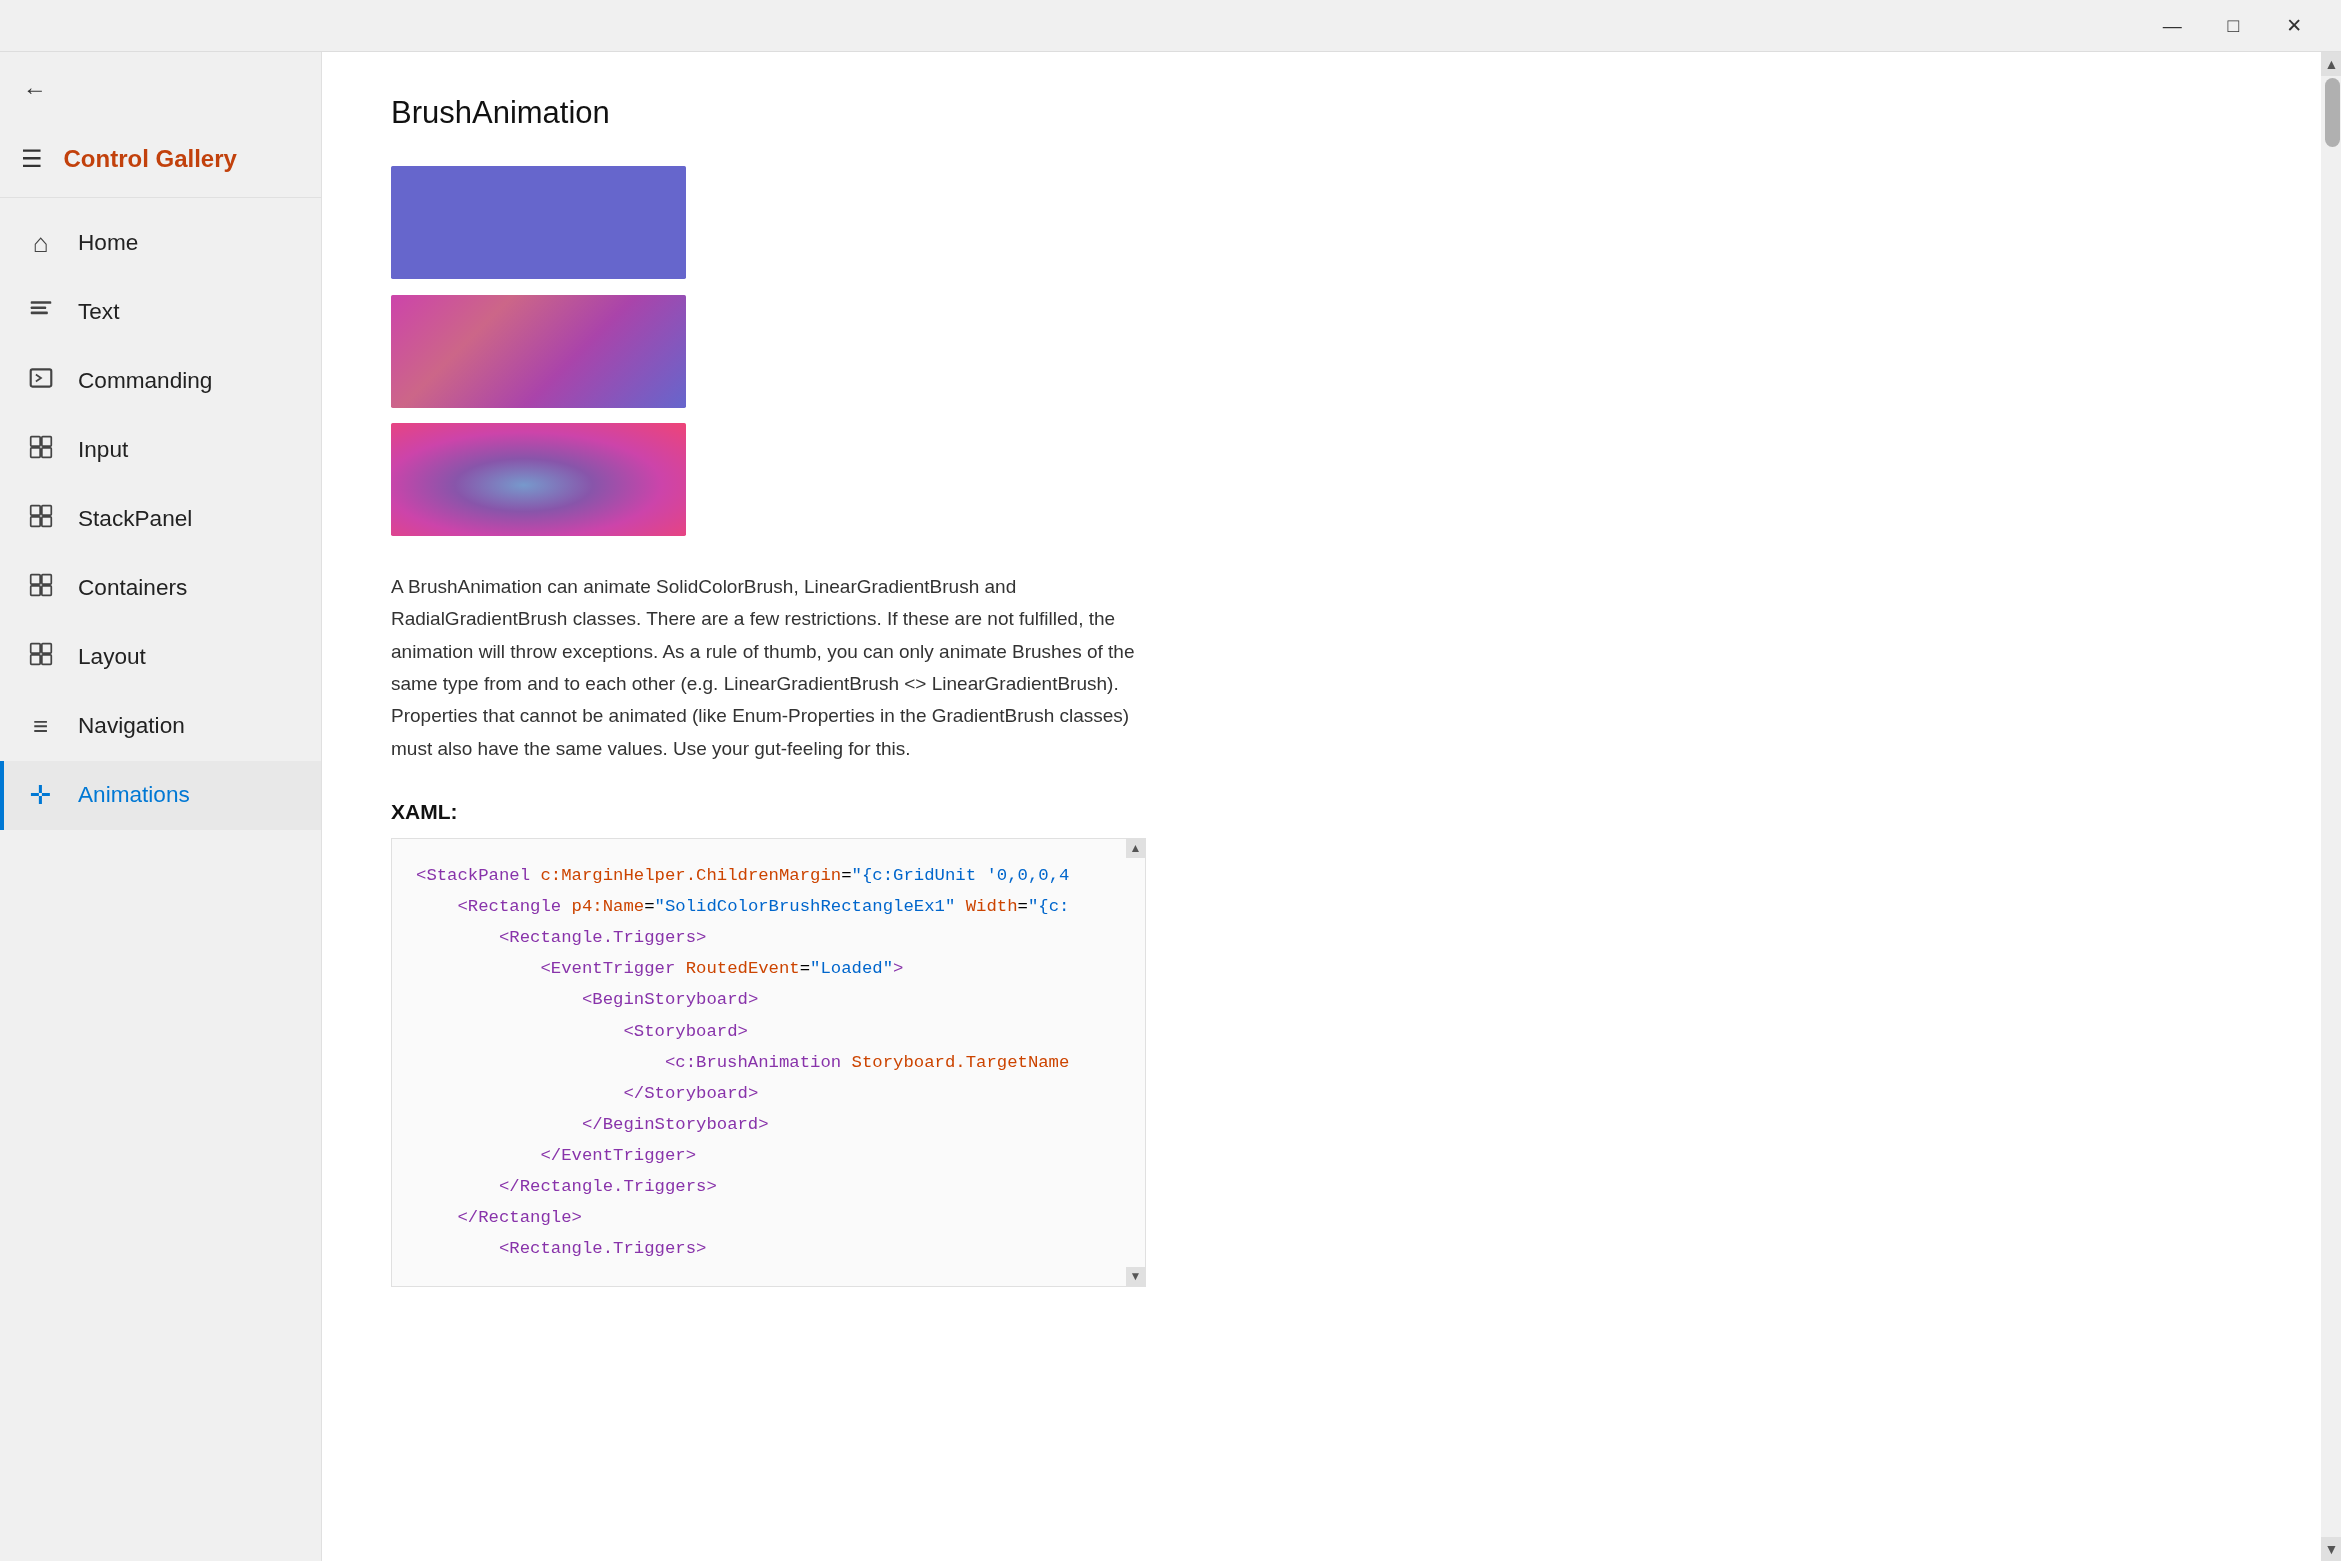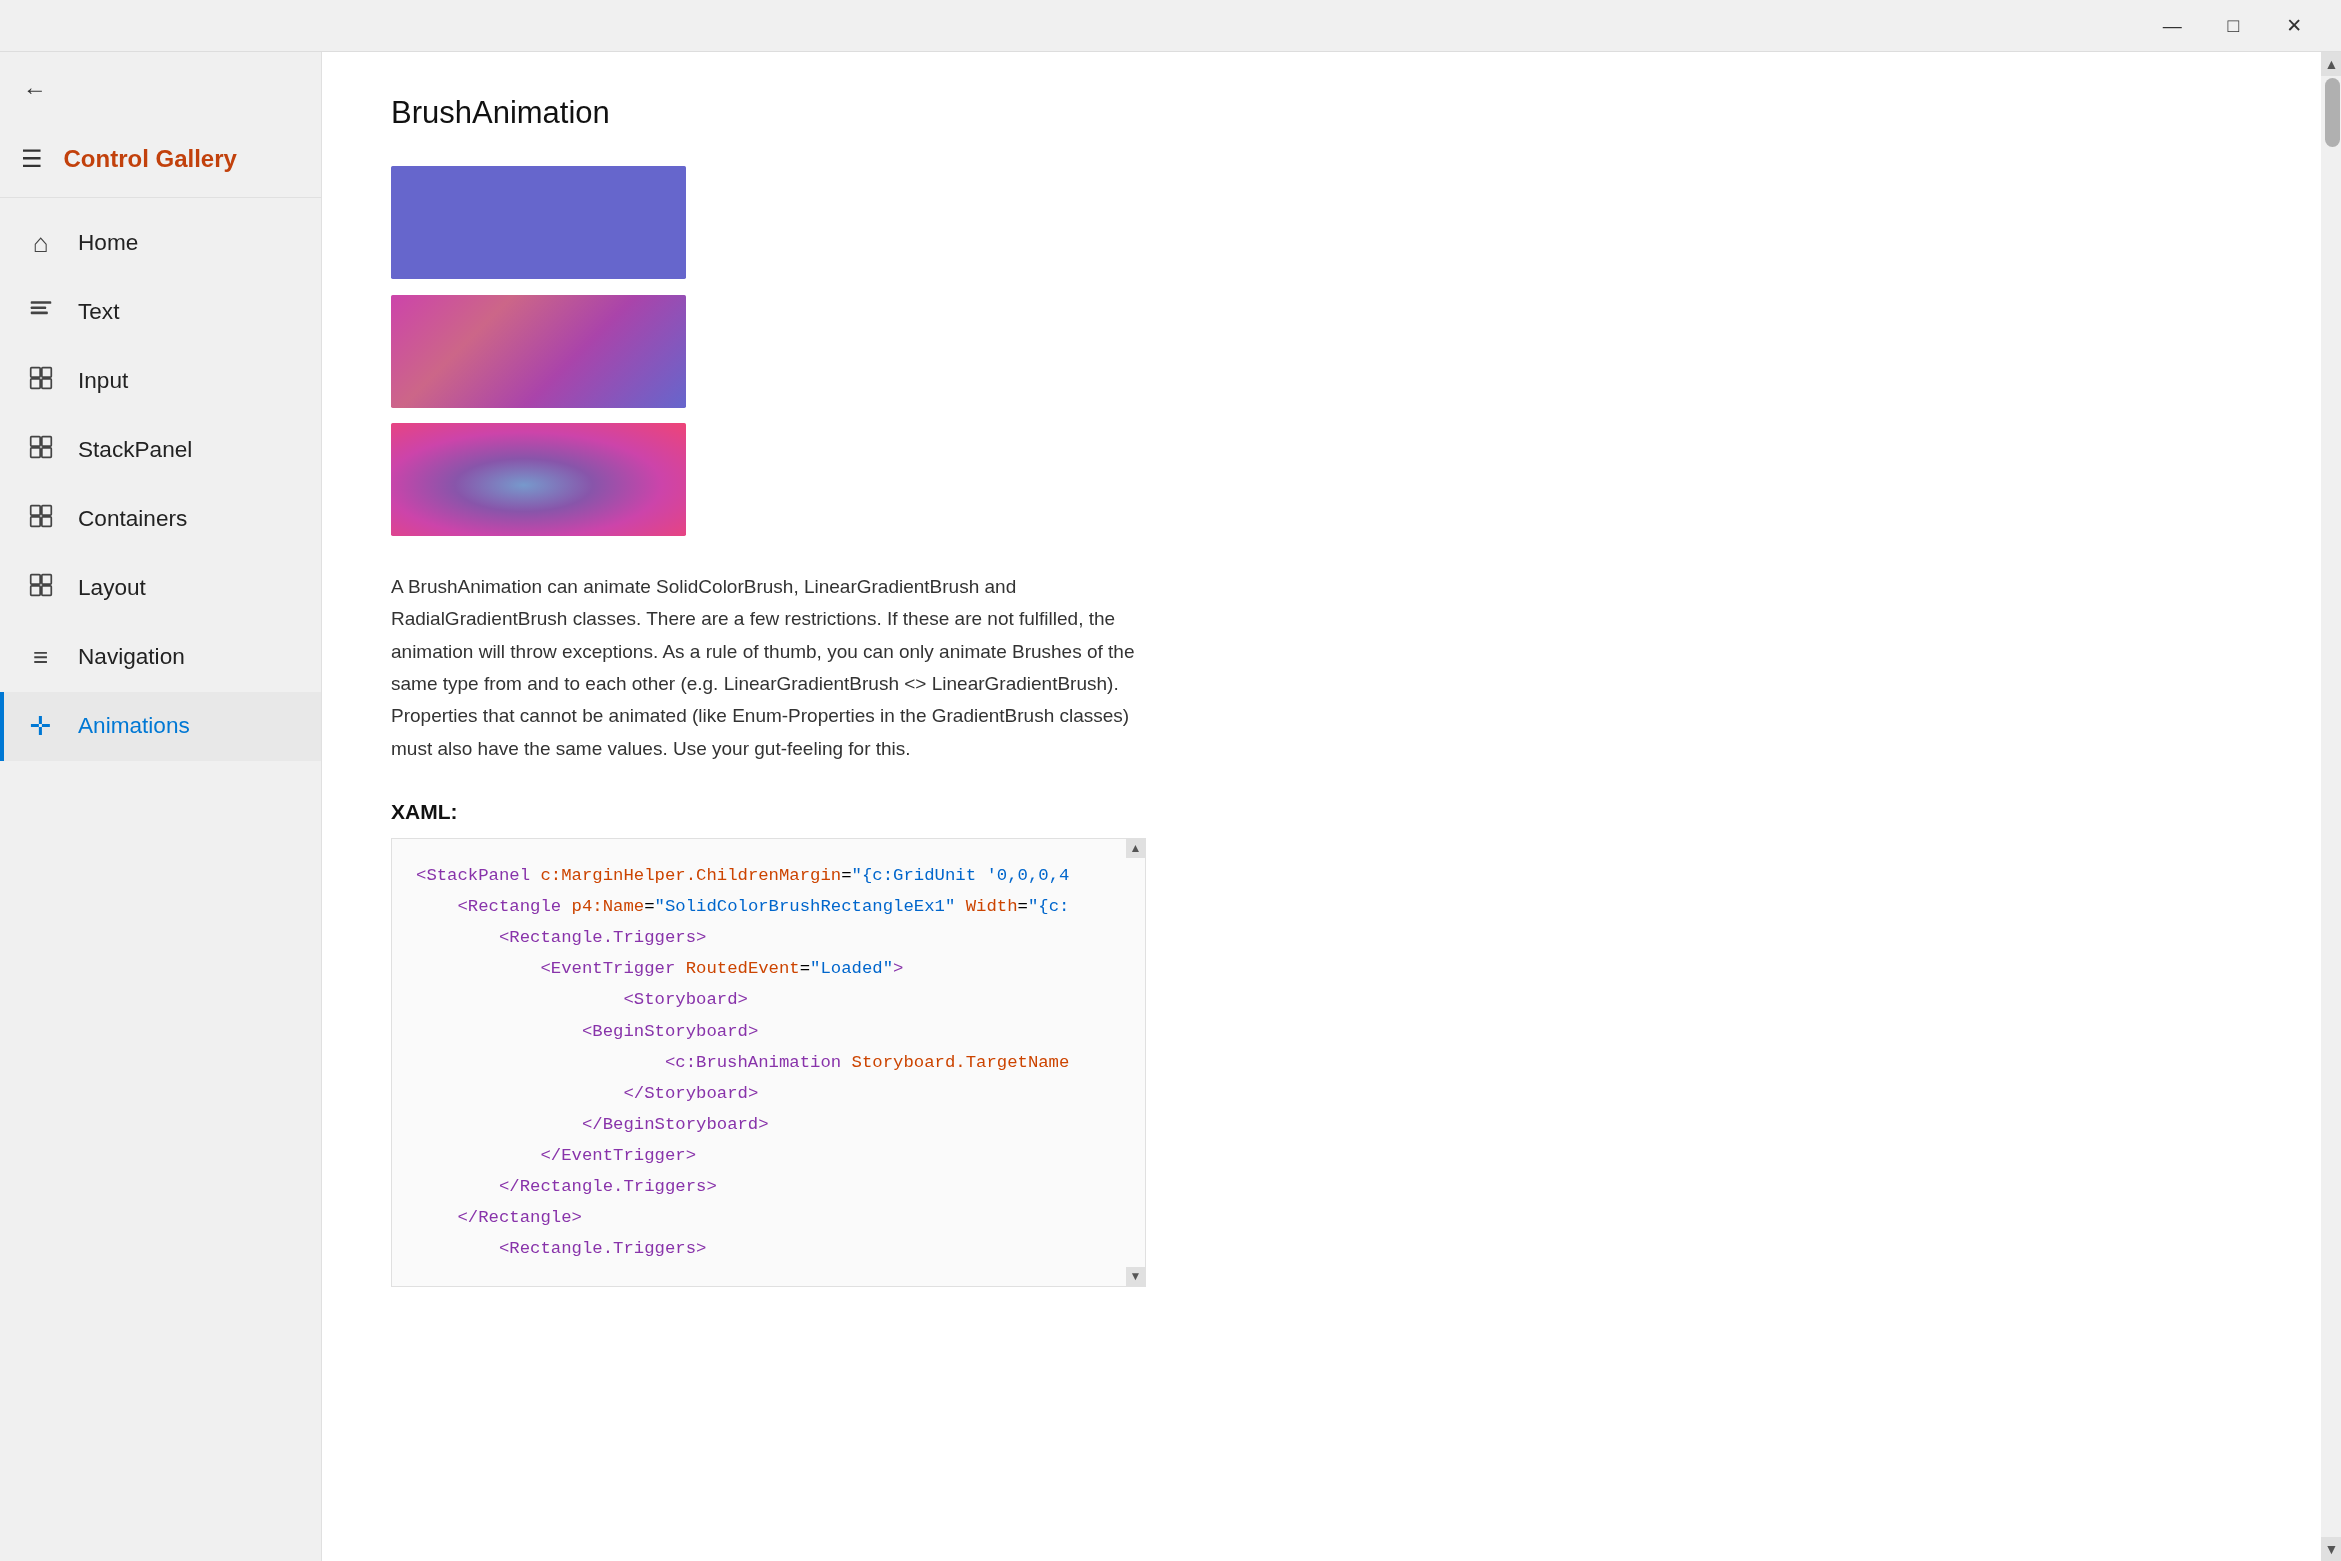--- a/index.html
+++ b/index.html
@@ -274,20 +274,29 @@
         <span class="nav-icon">
           <svg width="24" height="24" viewBox="0 0 28 28" fill="none">
             <rect x="2" y="5" width="24" height="3" rx="1" fill="#444"></rect>
             <rect x="2" y="11" width="18" height="3" rx="1" fill="#444"></rect>
             <rect x="2" y="17" width="20" height="3" rx="1" fill="#444"></rect>
           </svg>
         </span>
         <span>Text</span>
       </li>
 
+      <li class="nav-item">
+        <span class="nav-icon">
+          <svg width="24" height="24" viewBox="0 0 28 28" fill="none">
+            <rect x="2" y="4" width="24" height="20" rx="2" stroke="#444" stroke-width="2.5" fill="none"></rect>
+            <path d="M8 10 L14 14 L8 18" stroke="#444" stroke-width="2" fill="none"></path>
+          </svg>
+        </span>
+        <span>Commanding</span>
+      </li>
 
       <li class="nav-item">
         <span class="nav-icon">
           <svg width="24" height="24" viewBox="0 0 28 28" fill="none">
             <rect x="2" y="2" width="11" height="11" rx="1" stroke="#444" stroke-width="2" fill="none"></rect>
             <rect x="15" y="2" width="11" height="11" rx="1" stroke="#444" stroke-width="2" fill="none"></rect>
             <rect x="2" y="15" width="11" height="11" rx="1" stroke="#444" stroke-width="2" fill="none"></rect>
             <rect x="15" y="15" width="11" height="11" rx="1" stroke="#444" stroke-width="2" fill="none"></rect>
           </svg>
         </span>
@@ -364,24 +373,24 @@
         <div class="code-line">
           &nbsp;&nbsp;&nbsp;&nbsp;<span class="c-bracket">&lt;</span><span class="c-tag">Rectangle</span> <span class="c-attr">p4:Name</span>=<span class="c-val">"SolidColorBrushRectangleEx1"</span> <span class="c-attr">Width</span>=<span class="c-val">"{c:</span>
         </div>
         <div class="code-line">
           &nbsp;&nbsp;&nbsp;&nbsp;&nbsp;&nbsp;&nbsp;&nbsp;<span class="c-bracket">&lt;</span><span class="c-tag">Rectangle.Triggers</span><span class="c-bracket">&gt;</span>
         </div>
         <div class="code-line">
           &nbsp;&nbsp;&nbsp;&nbsp;&nbsp;&nbsp;&nbsp;&nbsp;&nbsp;&nbsp;&nbsp;&nbsp;<span class="c-bracket">&lt;</span><span class="c-tag">EventTrigger</span> <span class="c-attr">RoutedEvent</span>=<span class="c-val">"Loaded"</span><span class="c-bracket">&gt;</span>
         </div>
         <div class="code-line">
+          &nbsp;&nbsp;&nbsp;&nbsp;&nbsp;&nbsp;&nbsp;&nbsp;&nbsp;&nbsp;&nbsp;&nbsp;&nbsp;&nbsp;&nbsp;&nbsp;<span class="c-bracket">&lt;</span><span class="c-tag">BeginStoryboard</span><span class="c-bracket">&gt;</span>
+        </div>
+        <div class="code-line">
           &nbsp;&nbsp;&nbsp;&nbsp;&nbsp;&nbsp;&nbsp;&nbsp;&nbsp;&nbsp;&nbsp;&nbsp;&nbsp;&nbsp;&nbsp;&nbsp;&nbsp;&nbsp;&nbsp;&nbsp;<span class="c-bracket">&lt;</span><span class="c-tag">Storyboard</span><span class="c-bracket">&gt;</span>
-        </div>
-        <div class="code-line">
-          &nbsp;&nbsp;&nbsp;&nbsp;&nbsp;&nbsp;&nbsp;&nbsp;&nbsp;&nbsp;&nbsp;&nbsp;&nbsp;&nbsp;&nbsp;&nbsp;<span class="c-bracket">&lt;</span><span class="c-tag">BeginStoryboard</span><span class="c-bracket">&gt;</span>
         </div>
         <div class="code-line">
           &nbsp;&nbsp;&nbsp;&nbsp;&nbsp;&nbsp;&nbsp;&nbsp;&nbsp;&nbsp;&nbsp;&nbsp;&nbsp;&nbsp;&nbsp;&nbsp;&nbsp;&nbsp;&nbsp;&nbsp;&nbsp;&nbsp;&nbsp;&nbsp;<span class="c-bracket">&lt;</span><span class="c-tag">c:BrushAnimation</span> <span class="c-attr">Storyboard.TargetName</span>
         </div>
         <div class="code-line">
           &nbsp;&nbsp;&nbsp;&nbsp;&nbsp;&nbsp;&nbsp;&nbsp;&nbsp;&nbsp;&nbsp;&nbsp;&nbsp;&nbsp;&nbsp;&nbsp;&nbsp;&nbsp;&nbsp;&nbsp;<span class="c-bracket">&lt;/</span><span class="c-tag">Storyboard</span><span class="c-bracket">&gt;</span>
         </div>
         <div class="code-line">
           &nbsp;&nbsp;&nbsp;&nbsp;&nbsp;&nbsp;&nbsp;&nbsp;&nbsp;&nbsp;&nbsp;&nbsp;&nbsp;&nbsp;&nbsp;&nbsp;<span class="c-bracket">&lt;/</span><span class="c-tag">BeginStoryboard</span><span class="c-bracket">&gt;</span>
         </div>

